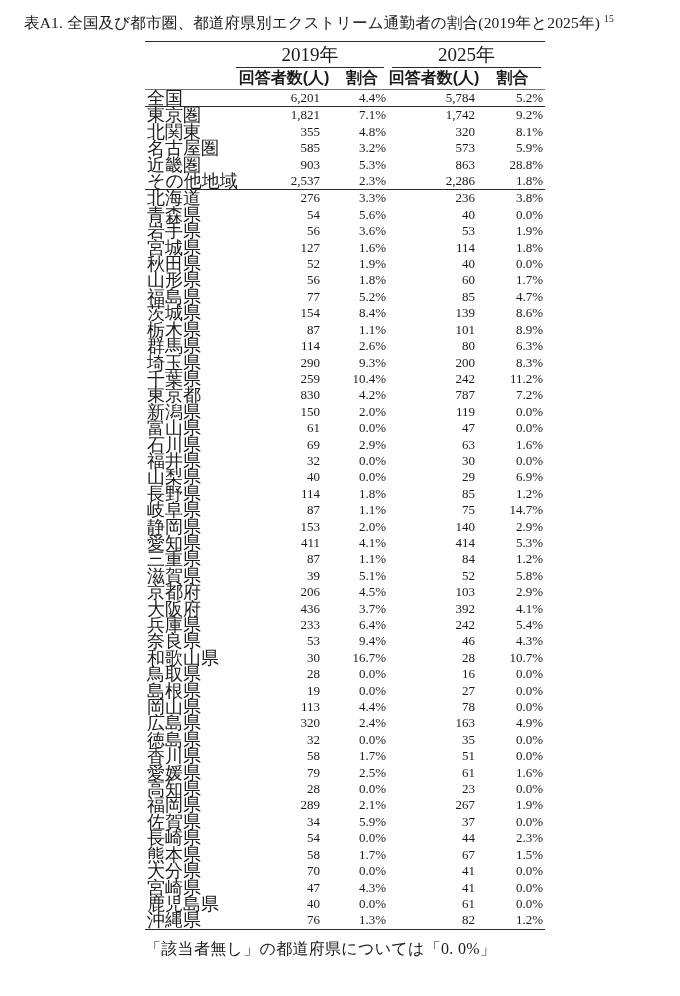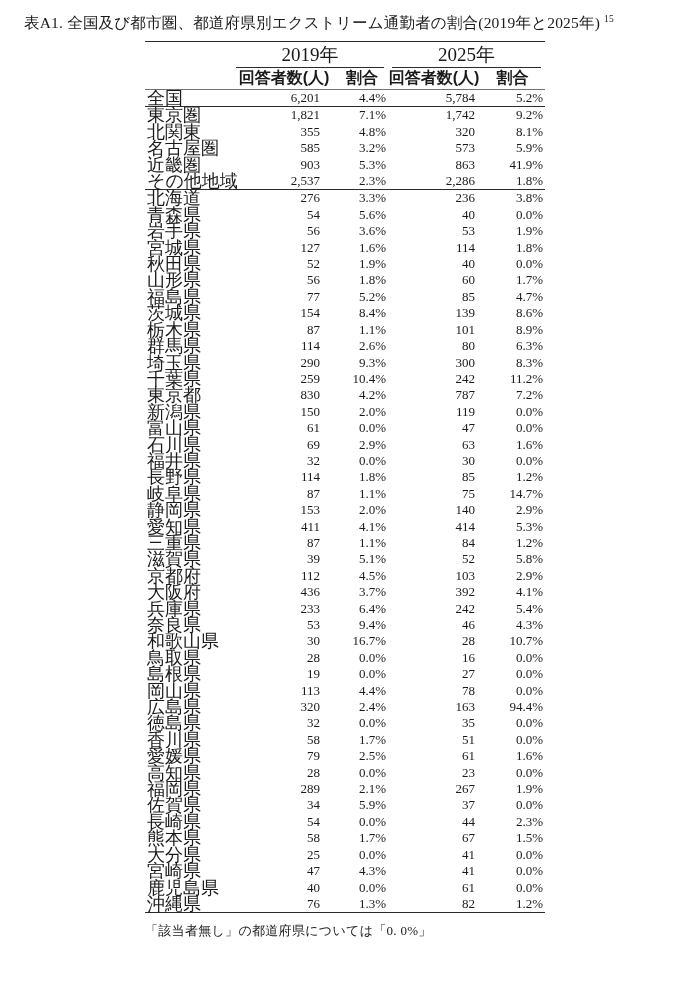--- a/index.html
+++ b/index.html
@@ -49,21 +49,21 @@
     text-align:left; padding-left:2px; font-size:18px;
     font-family:"Liberation Sans","DejaVu Sans",sans-serif;
   }
   td.num { text-align:right; font-family:"Liberation Serif","DejaVu Serif",serif; }
   td.c1 { padding-right:16px; }
   td.c2 { padding-right:2px; }
   td.c3 { padding-right:5px; }
   td.c4 { padding-right:2px; }
   tbody.ruled { border-bottom:1px solid #2b2b2b; }
 
-  .note { margin:9px 0 0 145px; font-size:13px; letter-spacing:0.3px; }
+  .note { margin:9px 0 0 145px; font-size:16px; letter-spacing:0.3px; }
 </style>
 </head>
 <body>
 
 <div class="page">
 
   <div class="title">
     <span>表A1. 全国及び都市圏、都道府県別エクストリーム通勤者の割合(2019年と2025年)</span><sup>15</sup>
   </div>
 
@@ -118,21 +118,21 @@
     <td class="num c1">585</td>
     <td class="num c2">3.2%</td>
     <td class="num c3">573</td>
     <td class="num c4">5.9%</td>
   </tr>
         <tr>
     <td class="name">近畿圏</td>
     <td class="num c1">903</td>
     <td class="num c2">5.3%</td>
     <td class="num c3">863</td>
-    <td class="num c4">41.9%</td>
+    <td class="num c4">28.8%</td>
   </tr>
         <tr>
     <td class="name">その他地域</td>
     <td class="num c1">2,537</td>
     <td class="num c2">2.3%</td>
     <td class="num c3">2,286</td>
     <td class="num c4">1.8%</td>
   </tr>
       </tbody>
       <tbody>
@@ -203,21 +203,21 @@
     <td class="name">群馬県</td>
     <td class="num c1">114</td>
     <td class="num c2">2.6%</td>
     <td class="num c3">80</td>
     <td class="num c4">6.3%</td>
   </tr>
         <tr>
     <td class="name">埼玉県</td>
     <td class="num c1">290</td>
     <td class="num c2">9.3%</td>
-    <td class="num c3">300</td>
+    <td class="num c3">200</td>
     <td class="num c4">8.3%</td>
   </tr>
         <tr>
     <td class="name">千葉県</td>
     <td class="num c1">259</td>
     <td class="num c2">10.4%</td>
     <td class="num c3">242</td>
     <td class="num c4">11.2%</td>
   </tr>
         <tr>
@@ -249,20 +249,27 @@
     <td class="num c4">1.6%</td>
   </tr>
         <tr>
     <td class="name">福井県</td>
     <td class="num c1">32</td>
     <td class="num c2">0.0%</td>
     <td class="num c3">30</td>
     <td class="num c4">0.0%</td>
   </tr>
         <tr>
+    <td class="name">山梨県</td>
+    <td class="num c1">40</td>
+    <td class="num c2">0.0%</td>
+    <td class="num c3">29</td>
+    <td class="num c4">6.9%</td>
+  </tr>
+        <tr>
     <td class="name">長野県</td>
     <td class="num c1">114</td>
     <td class="num c2">1.8%</td>
     <td class="num c3">85</td>
     <td class="num c4">1.2%</td>
   </tr>
         <tr>
     <td class="name">岐阜県</td>
     <td class="num c1">87</td>
     <td class="num c2">1.1%</td>
@@ -292,21 +299,21 @@
   </tr>
         <tr>
     <td class="name">滋賀県</td>
     <td class="num c1">39</td>
     <td class="num c2">5.1%</td>
     <td class="num c3">52</td>
     <td class="num c4">5.8%</td>
   </tr>
         <tr>
     <td class="name">京都府</td>
-    <td class="num c1">112</td>
+    <td class="num c1">206</td>
     <td class="num c2">4.5%</td>
     <td class="num c3">103</td>
     <td class="num c4">2.9%</td>
   </tr>
         <tr>
     <td class="name">大阪府</td>
     <td class="num c1">436</td>
     <td class="num c2">3.7%</td>
     <td class="num c3">392</td>
     <td class="num c4">4.1%</td>
@@ -351,21 +358,21 @@
     <td class="num c1">113</td>
     <td class="num c2">4.4%</td>
     <td class="num c3">78</td>
     <td class="num c4">0.0%</td>
   </tr>
         <tr>
     <td class="name">広島県</td>
     <td class="num c1">320</td>
     <td class="num c2">2.4%</td>
     <td class="num c3">163</td>
-    <td class="num c4">94.4%</td>
+    <td class="num c4">4.9%</td>
   </tr>
         <tr>
     <td class="name">徳島県</td>
     <td class="num c1">32</td>
     <td class="num c2">0.0%</td>
     <td class="num c3">35</td>
     <td class="num c4">0.0%</td>
   </tr>
         <tr>
     <td class="name">香川県</td>
@@ -411,21 +418,21 @@
   </tr>
         <tr>
     <td class="name">熊本県</td>
     <td class="num c1">58</td>
     <td class="num c2">1.7%</td>
     <td class="num c3">67</td>
     <td class="num c4">1.5%</td>
   </tr>
         <tr>
     <td class="name">大分県</td>
-    <td class="num c1">25</td>
+    <td class="num c1">70</td>
     <td class="num c2">0.0%</td>
     <td class="num c3">41</td>
     <td class="num c4">0.0%</td>
   </tr>
         <tr>
     <td class="name">宮崎県</td>
     <td class="num c1">47</td>
     <td class="num c2">4.3%</td>
     <td class="num c3">41</td>
     <td class="num c4">0.0%</td>

